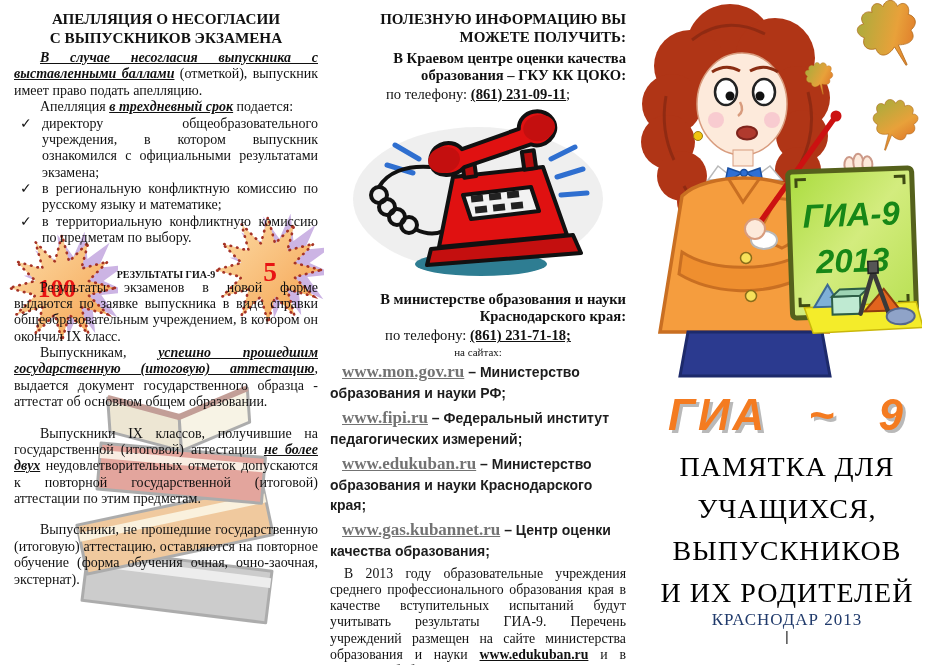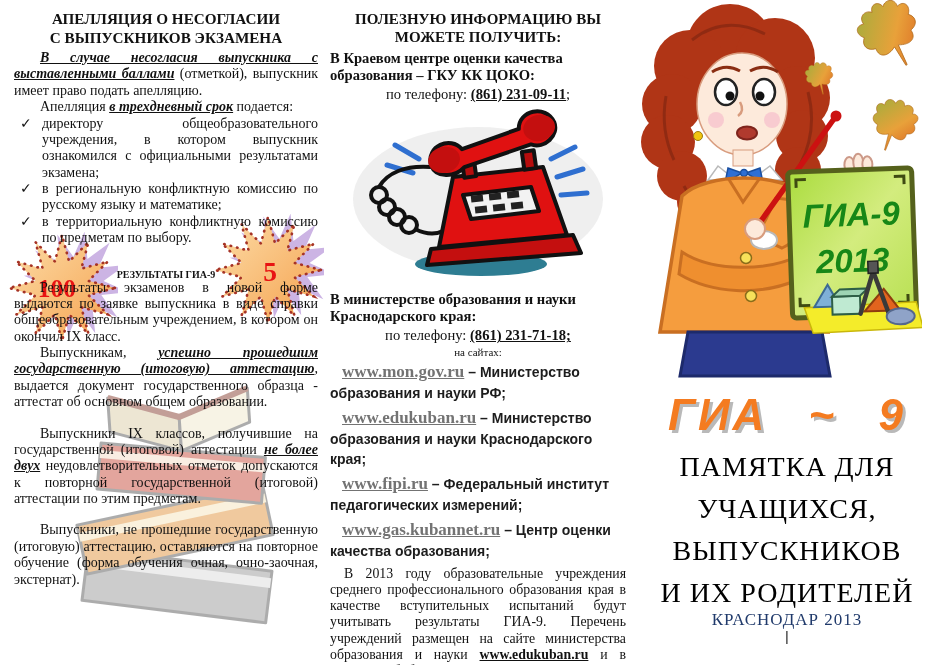--- a/index.html
+++ b/index.html
@@ -18,22 +18,22 @@
   .bullet{display:flex;font-size:14px;line-height:1.17;margin:0 0 0 6px;}
   .chk{width:22px;flex:0 0 22px;text-align:left;color:#111;}
   .btext{flex:1;text-align:justify;}
   .sect-h{font-weight:bold;text-align:center;font-size:10px;margin:22px 0 0 0;}
   .gap{height:15px;}
   .starwrap{position:absolute;width:112px;height:112px;z-index:1;}
   #star100{left:-8px;top:222px;}
   #star5{left:198px;top:204px;}
   .starnum{font-family:"Liberation Serif",serif;font-weight:bold;}
   #bookswrap{position:absolute;left:40px;top:345px;width:250px;height:290px;z-index:0;opacity:.45;}
-  #col2 .h-black{font-size:15px;}
-  .m-bold{font-weight:bold;font-size:14.6px;line-height:1.18;text-align:left;margin:2px 0;}
+  #col2 .h-black{font-size:15px;text-align:right;}
+  .m-bold{font-weight:bold;font-size:14.6px;line-height:1.18;text-align:right;margin:2px 0;}
   .m-phone{font-size:14.6px;text-align:center;margin:1px 0;}
   .undnum{font-weight:bold;text-decoration:underline;}
   #phonewrap{width:286px;margin:4px auto 2px auto;}
   .sites-label{font-size:11px;text-align:center;margin:2px 0;}
   .linkrow{font-size:14px;line-height:1.35;margin:3px 0;text-align:left;}
   .url{font-family:"Liberation Serif",serif;font-weight:bold;font-size:17px;color:#737373;
        text-decoration:underline;cursor:pointer;margin-left:12px;}
   .ldesc{font-family:"Liberation Sans",sans-serif;font-weight:bold;color:#1d1d1d;}
   .p2013{font-size:13.8px;line-height:1.18;text-align:justify;margin:4px 0 0 0;text-indent:14px;}
   .inlink{font-weight:bold;text-decoration:underline;cursor:pointer;}
@@ -193,24 +193,24 @@
     </div>
 
     <p class="m-bold">В министерстве образования и науки Краснодарского края:</p>
     <p class="m-phone"><span>по телефону: </span><span class="undnum">(861) 231-71-18;</span></p>
     <p class="sites-label">на сайтах:</p>
 
     <div class="linkrow">
       <span class="url">www.mon.gov.ru</span><span class="ldesc"> – Министерство образования и науки РФ;</span>
     </div>
     <div class="linkrow">
+      <span class="url">www.fipi.ru</span><span class="ldesc"> – Федеральный институт педагогических измерений;</span>
+    </div>
+    <div class="linkrow">
       <span class="url">www.edukuban.ru</span><span class="ldesc"> – Министерство образования и науки Краснодарского края;</span>
-    </div>
-    <div class="linkrow">
-      <span class="url">www.fipi.ru</span><span class="ldesc"> – Федеральный институт педагогических измерений;</span>
     </div>
     <div class="linkrow">
       <span class="url">www.gas.kubannet.ru</span><span class="ldesc"> – Центр оценки качества образования;</span>
     </div>
 
     <p class="p2013"><span>В 2013 году образовательные учреждения среднего профессионального  образования края в качестве вступительных испытаний будут учитывать результаты ГИА-9. Перечень учреждений размещен на сайте министерства образования и науки </span><span class="inlink">www.edukuban.ru</span><span>  и в школьных библиотеках.</span></p>
 
   </div>
 
   <div id="col3" class="col">

